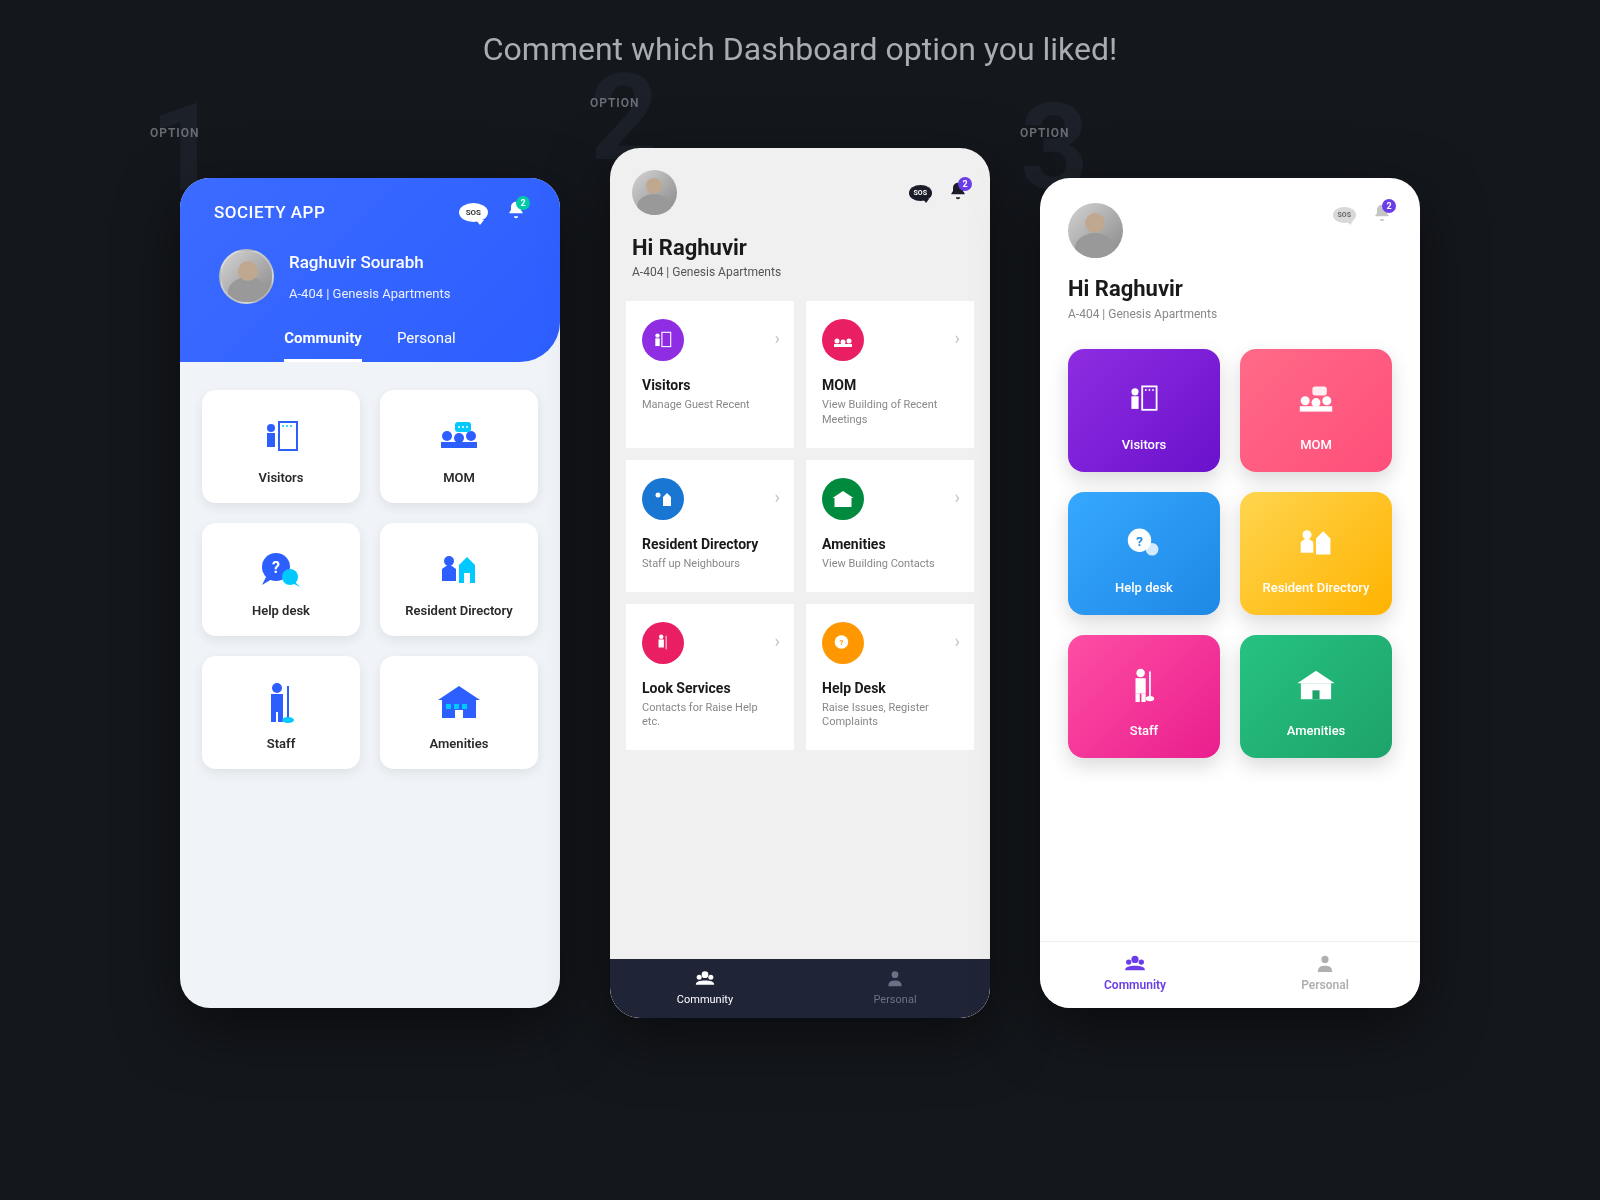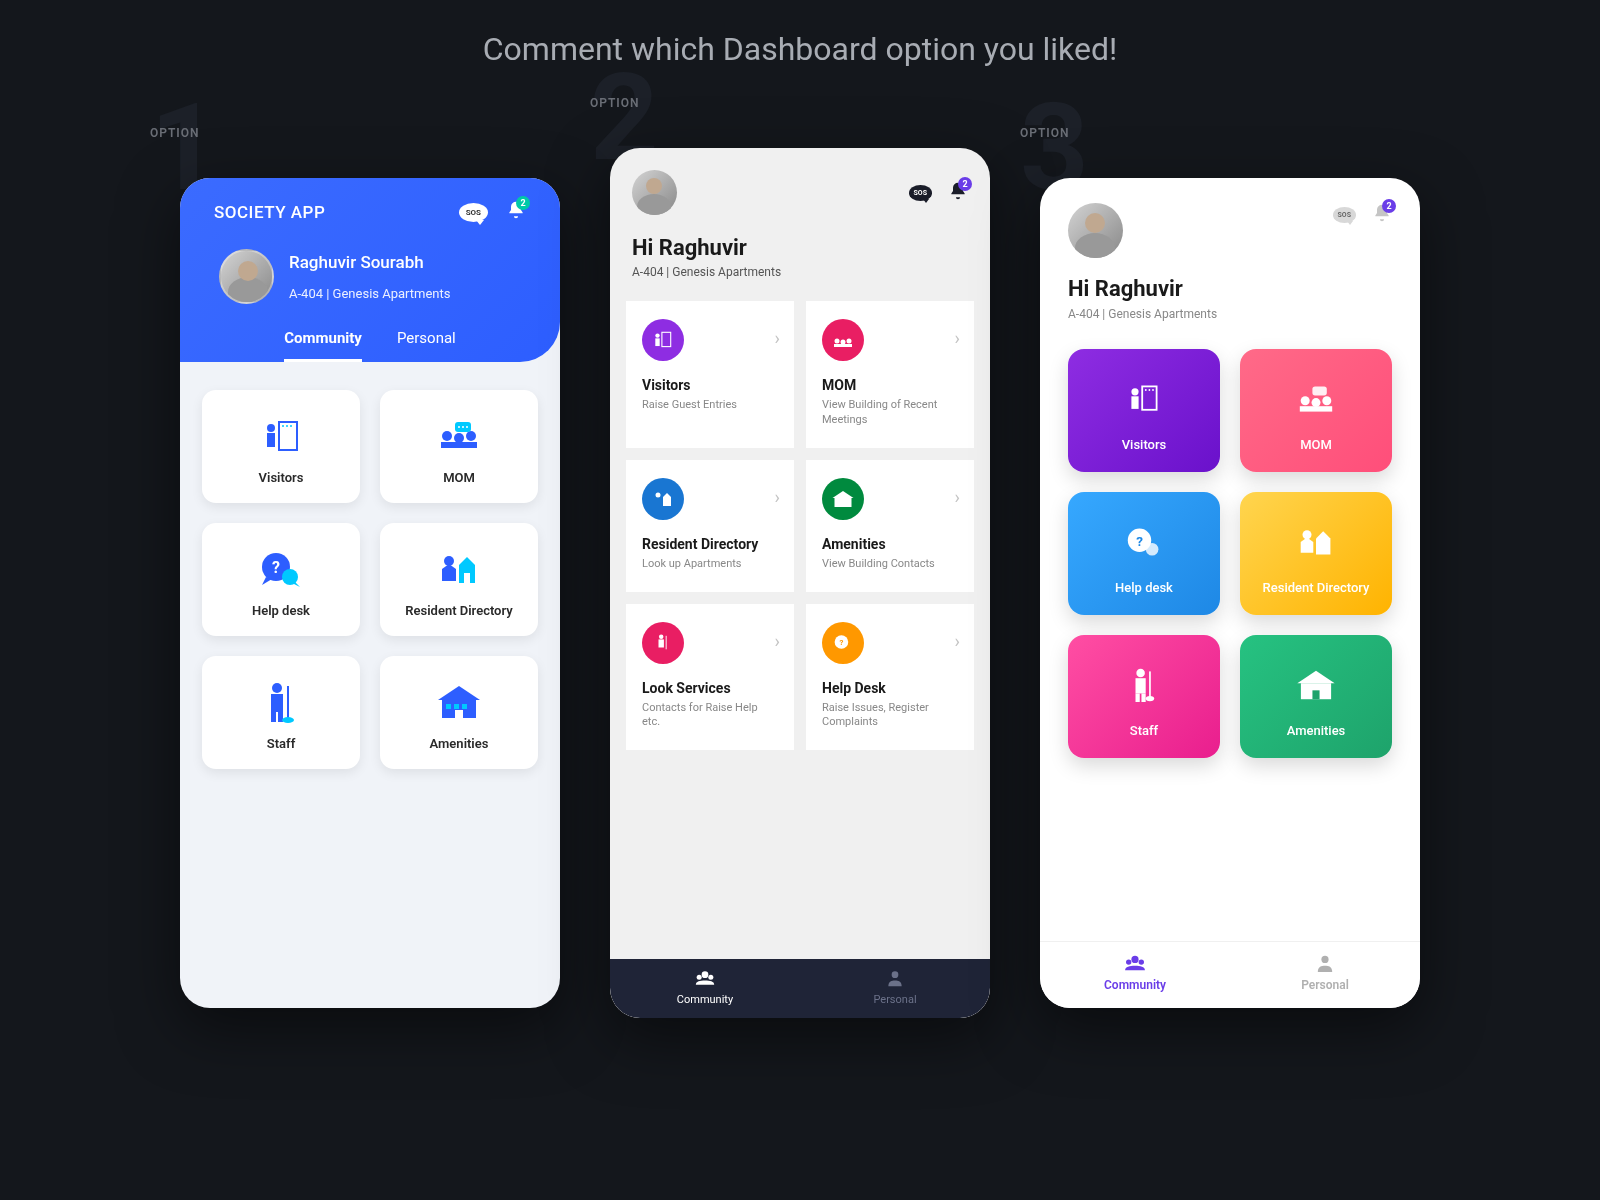--- a/index.html
+++ b/index.html
@@ -239,21 +239,21 @@
       <div class="p2-card">
         <div class="p2-circle" style="background:#8e2de2">
               <svg width="22" height="22" viewBox="0 0 40 40">
                 <rect x="18" y="6" width="16" height="26" fill="none" stroke="#fff" stroke-width="2"></rect>
                 <circle cx="10" cy="12" r="4" fill="#fff"></circle>
                 <rect x="6" y="17" width="8" height="14" fill="#fff"></rect>
               </svg>
             </div>
         <div class="p2-arrow">›</div>
         <div class="p2-title">Visitors</div>
-        <div class="p2-sub">Raise Guest Entries</div>
+        <div class="p2-sub">Manage Guest Recent</div>
       </div>
       <div class="p2-card">
         <div class="p2-circle" style="background:#e91e63">
               <svg width="22" height="20" viewBox="0 0 44 40">
                 <circle cx="10" cy="22" r="5" fill="#fff"></circle>
                 <circle cx="22" cy="24" r="5" fill="#fff"></circle>
                 <circle cx="34" cy="22" r="5" fill="#fff"></circle>
                 <rect x="4" y="28" width="36" height="6" fill="#fff"></rect>
               </svg>
             </div>
@@ -263,21 +263,21 @@
       </div>
       <div class="p2-card">
         <div class="p2-circle" style="background:#1976d2">
               <svg width="22" height="20" viewBox="0 0 44 40">
                 <circle cx="12" cy="12" r="5" fill="#fff"></circle>
                 <path d="M22 16 L30 8 L38 16 L38 34 L22 34 Z" fill="#fff"></path>
               </svg>
             </div>
         <div class="p2-arrow">›</div>
         <div class="p2-title">Resident Directory</div>
-        <div class="p2-sub">Look up Apartments</div>
+        <div class="p2-sub">Staff up Neighbours</div>
       </div>
       <div class="p2-card">
         <div class="p2-circle" style="background:#008a3e">
               <svg width="24" height="18" viewBox="0 0 46 36">
                 <path d="M2 16 L23 2 L44 16 Z" fill="#fff"></path>
                 <rect x="6" y="16" width="34" height="18" fill="#fff"></rect>
               </svg>
             </div>
         <div class="p2-arrow">›</div>
         <div class="p2-title">Amenities</div>

